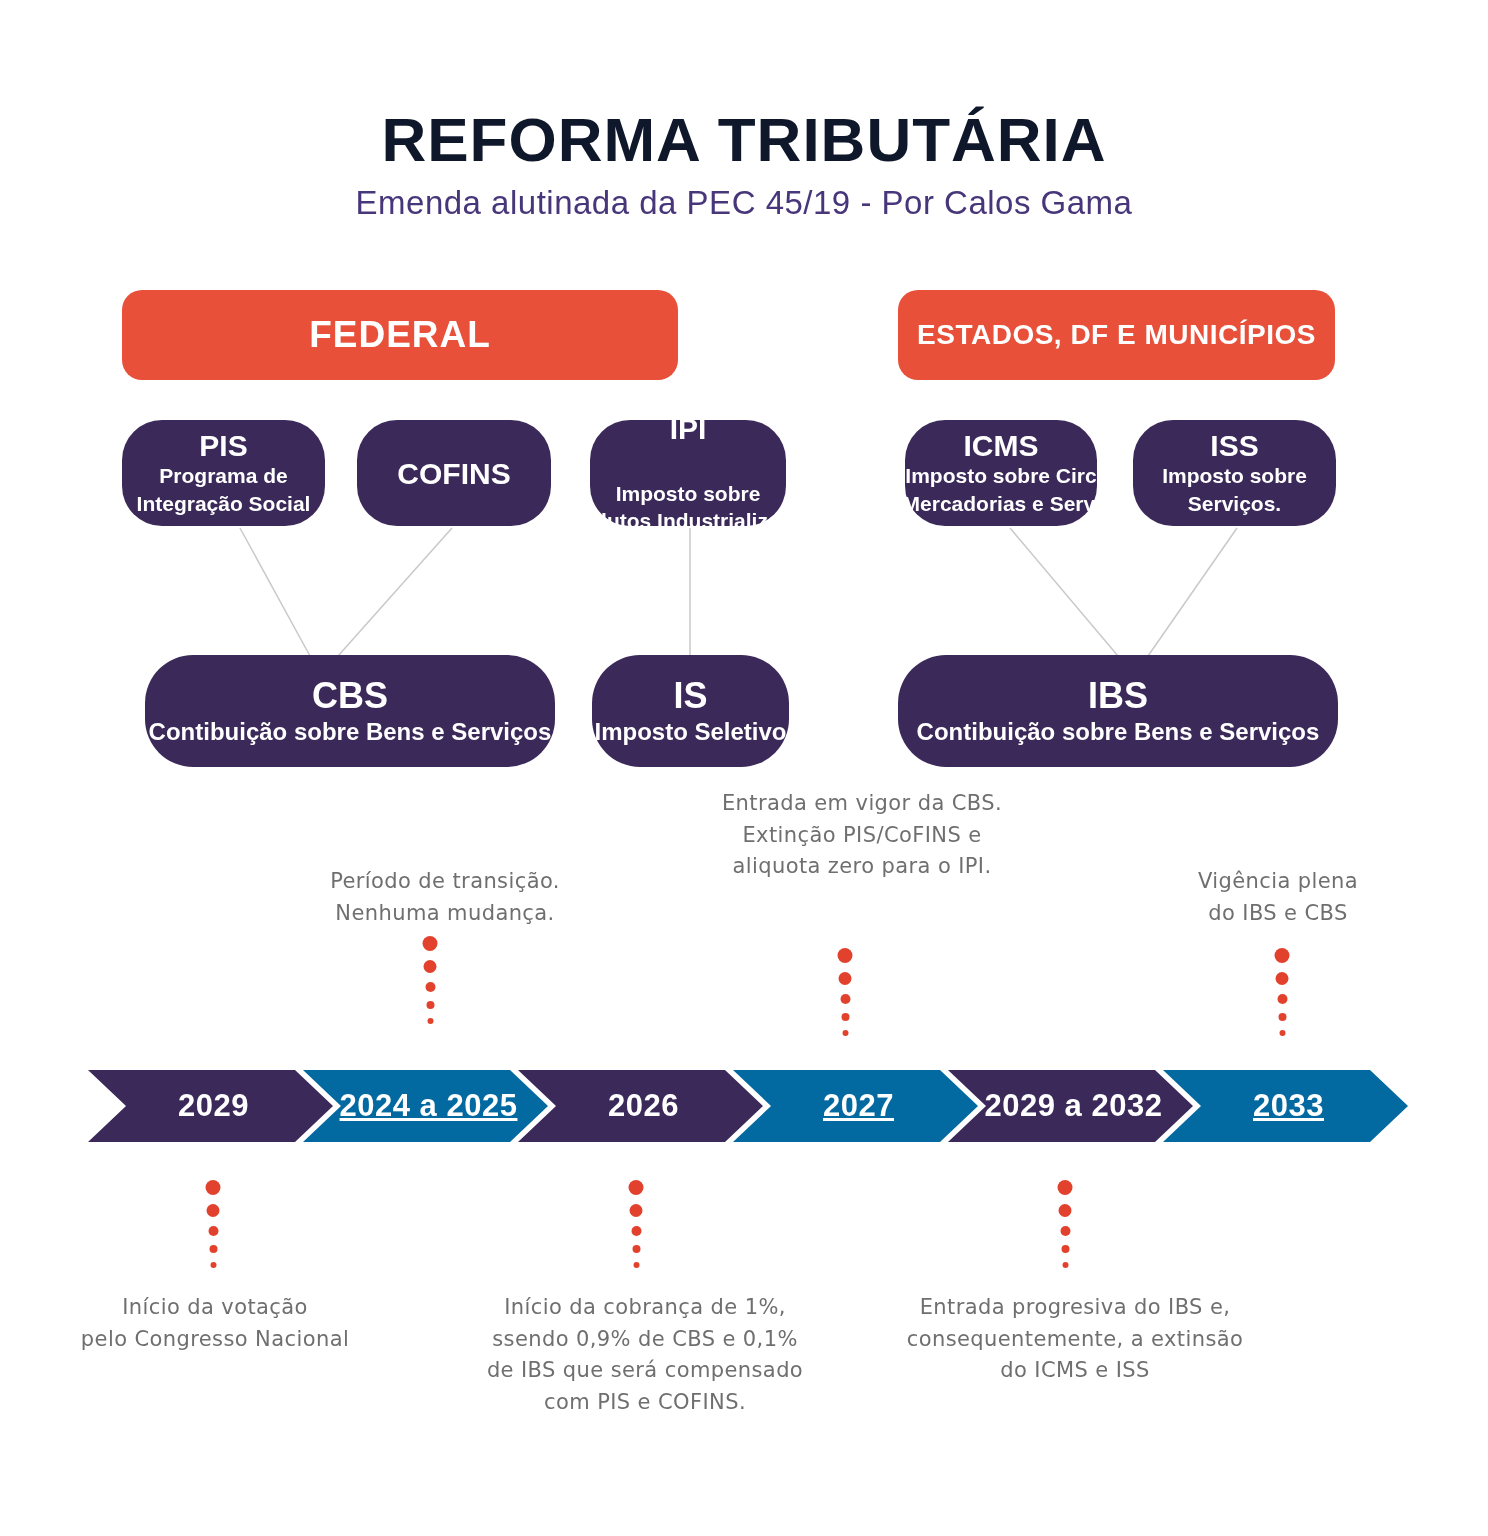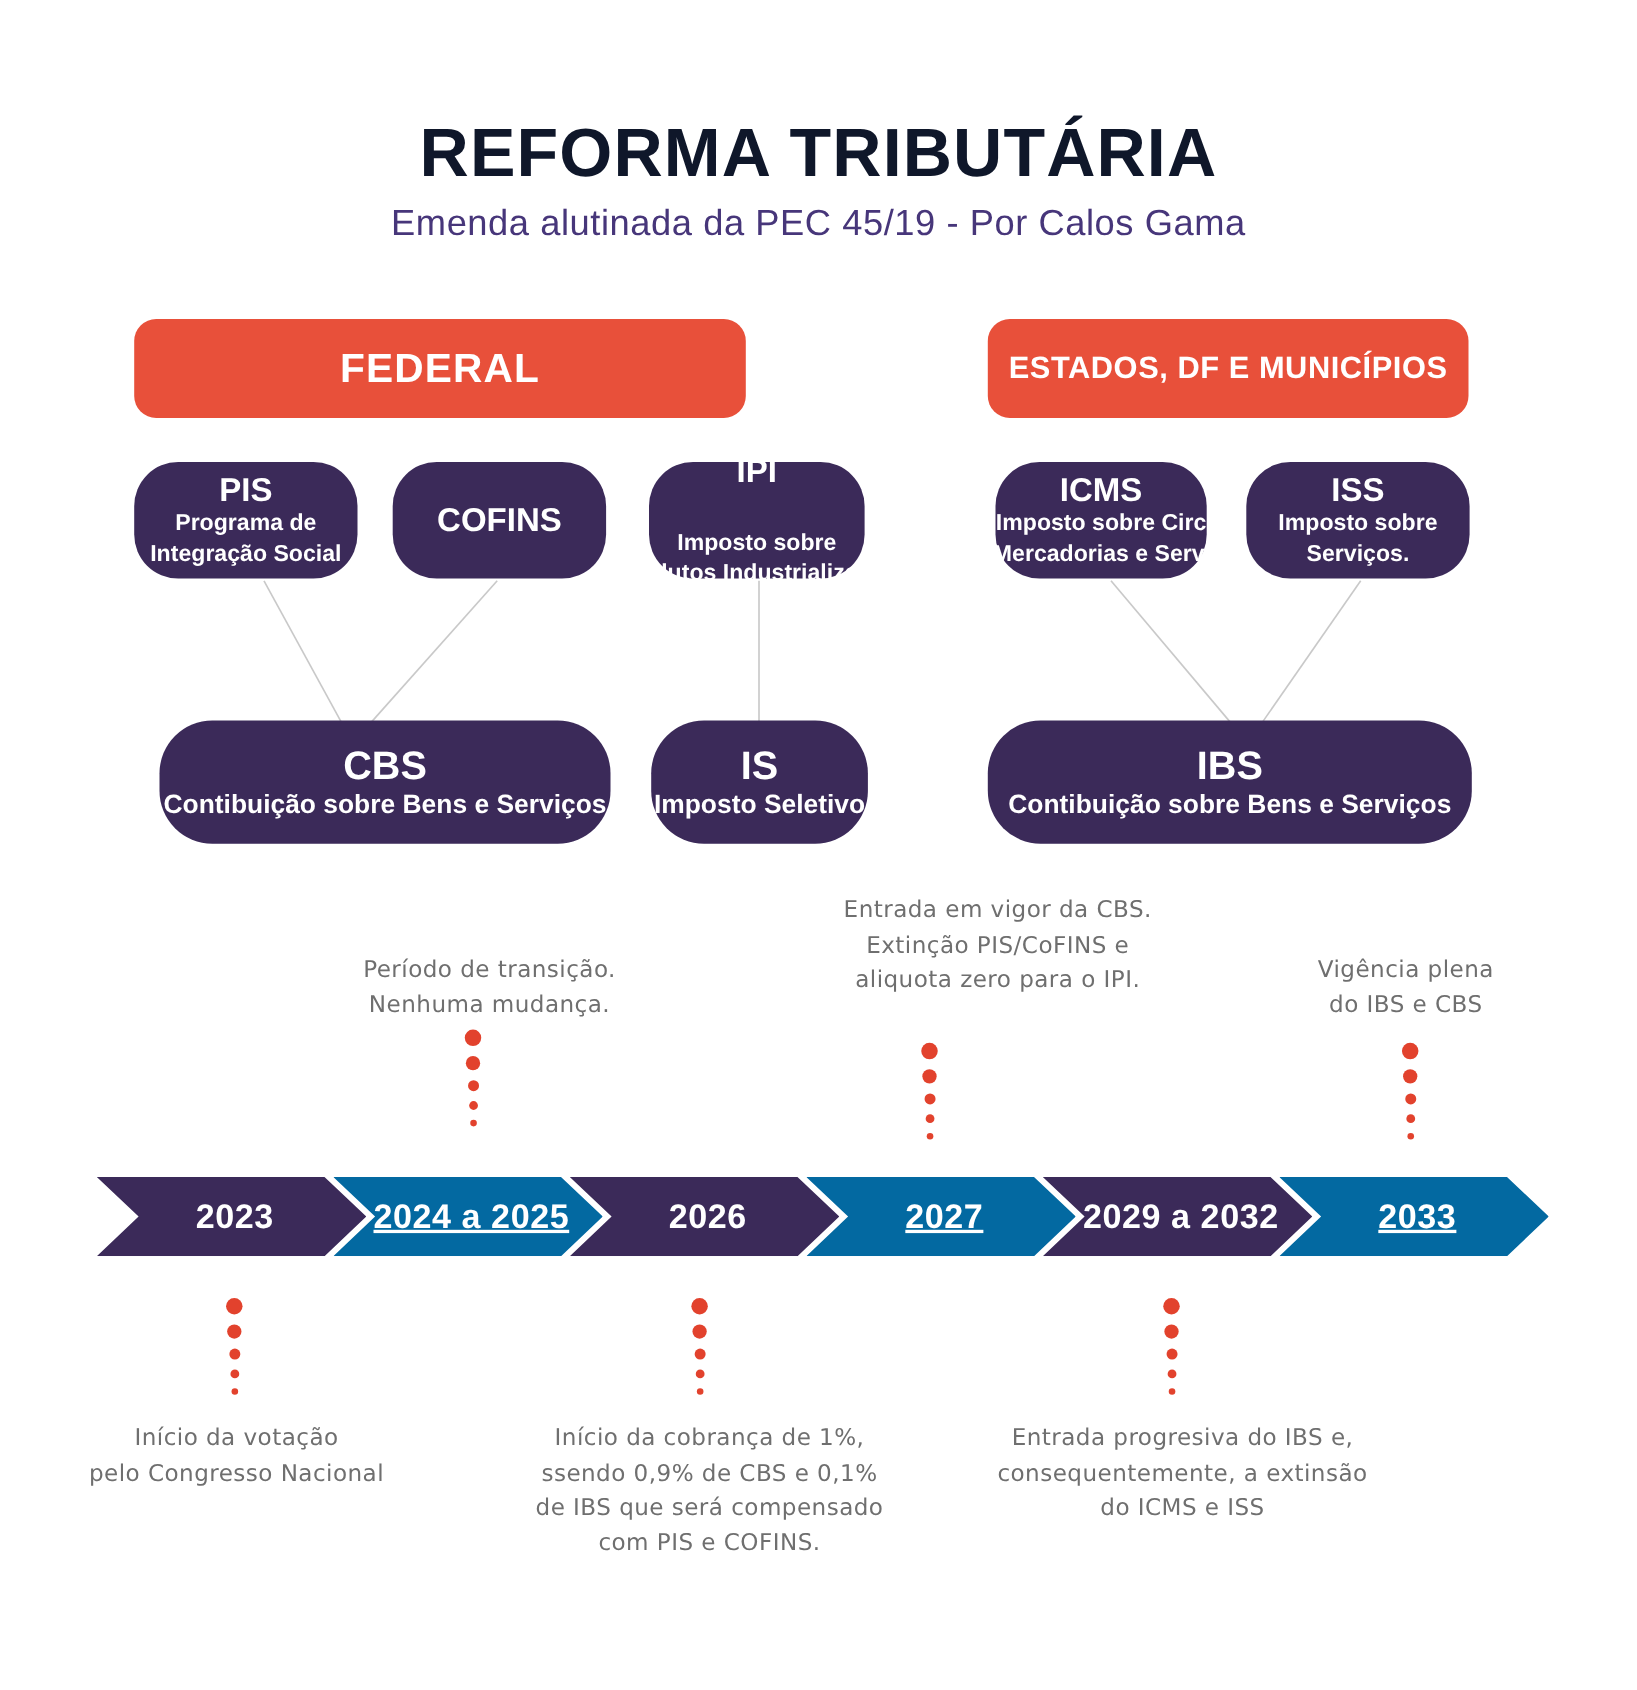--- a/index.html
+++ b/index.html
@@ -42,21 +42,21 @@
   .result .sub{font-size:24px;font-weight:600;line-height:1.3;white-space:nowrap;}
   .box-cbs{left:145px;width:410px;}
   .box-is{left:592px;width:197px;}
   .box-ibs{left:898px;width:440px;}
 
   
   .note{position:absolute;transform:translateX(-50%);text-align:center;
         color:#6f6f6f;font-size:21px;line-height:1.5;letter-spacing:.4px;
         font-family:"DejaVu Sans",sans-serif;white-space:nowrap;}
   .note-a1{left:445px;top:866px;}
-  .note-a2{left:862px;top:812px;margin-left:45px;}
+  .note-a2{left:862px;top:788px;}
   .note-a3{left:1278px;top:866px;}
   .note-b1{left:215px;top:1292px;}
   .note-b2{left:645px;top:1292px;}
   .note-b3{left:1075px;top:1292px;}
 
   
   .dots{position:absolute;transform:translateX(-50%);display:flex;flex-direction:column;
         align-items:center;gap:9px;}
   .dot{border-radius:50%;background:#e2422d;}
   .d1{width:15px;height:15px;} .d2{width:13px;height:13px;} .d3{width:10px;height:10px;}
@@ -177,21 +177,21 @@
   <div class="dots dots-t3">
     <span class="dot d1"></span>
       <span class="dot d2"></span>
       <span class="dot d3"></span>
       <span class="dot d4"></span>
       <span class="dot d5"></span>
   </div>
 
   <div class="timeline">
     <div class="chev dark">
-        <span>2023</span>
+        <span>2029</span>
       </div>
     <div class="chev light">
         <span>2024 a 2025</span>
       </div>
     <div class="chev dark">
         <span>2026</span>
       </div>
     <div class="chev light">
         <span>2027</span>
       </div>

